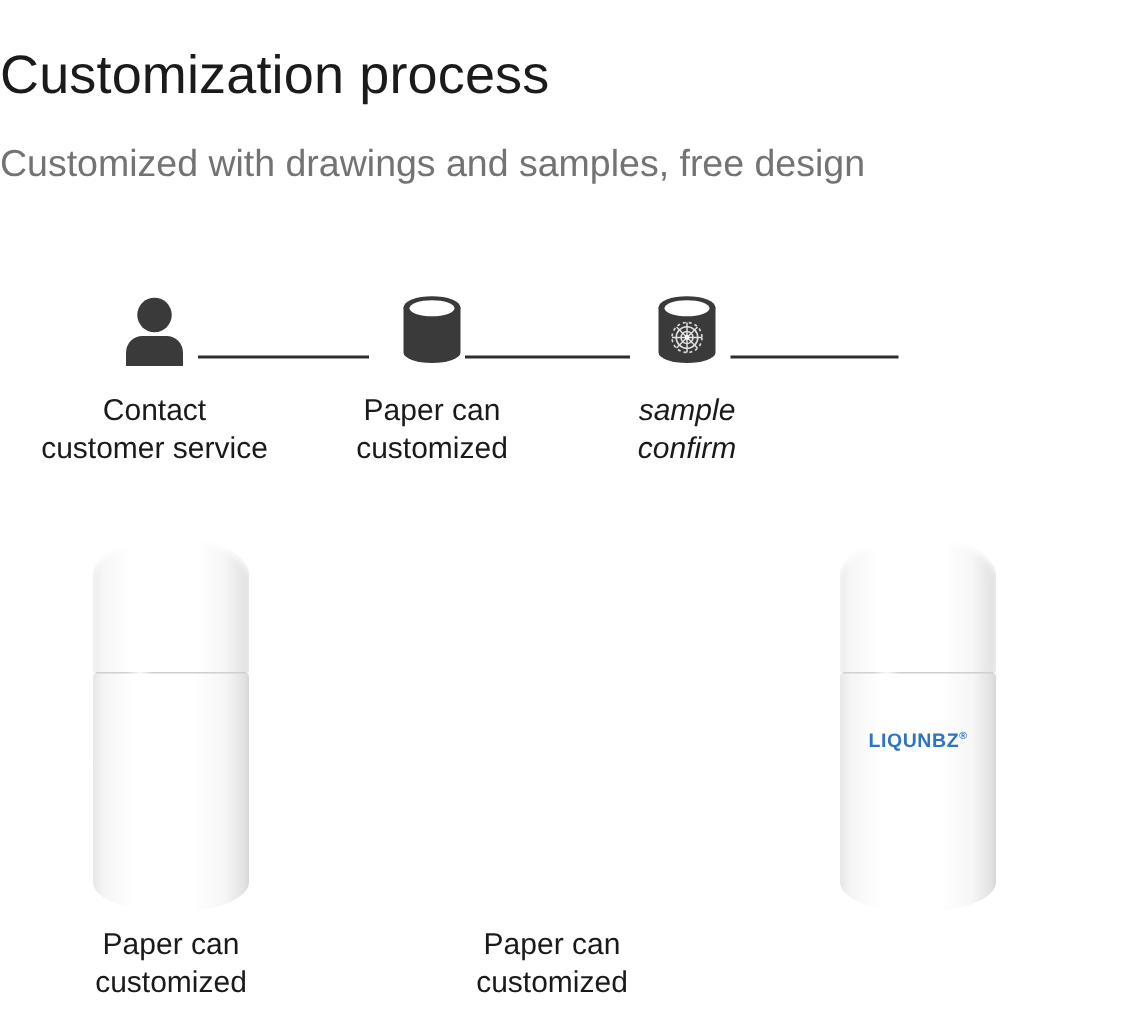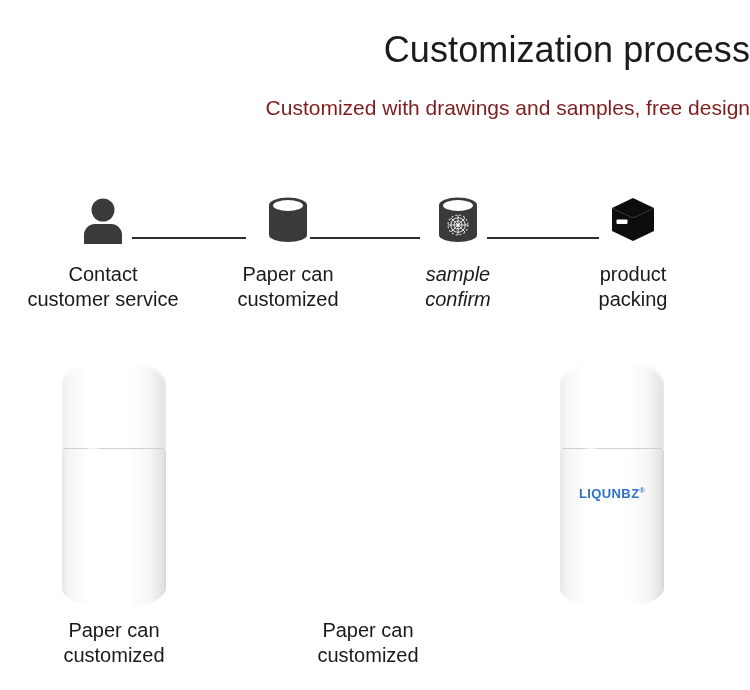--- a/index.html
+++ b/index.html
@@ -14,37 +14,37 @@
     overflow: hidden;
     font-family: "Liberation Sans", sans-serif;
     color: #1a1a1a;
     -webkit-font-smoothing: antialiased;
   }
 
   
   .header {
     position: absolute;
     top: 0; left: 0; right: 0;
-    text-align: right;
+    text-align: left;
   }
   .page-title {
     margin: 0;
     padding-top: 30px;
     font-size: 36px;
     font-weight: 400;
     letter-spacing: 0.1px;
     color: #1b1b1b;
     line-height: 1.1;
   }
   .page-subtitle {
     margin: 0;
     padding-top: 26px;
-    font-size: 21px;
+    font-size: 25px;
     font-weight: 400;
-    color: #7f1d1d;
+    color: #737373;
     line-height: 1.1;
   }
 
   
   .process {
     position: absolute;
     top: 190px;
     left: 0;
     width: 750px;
     height: 150px;
@@ -230,32 +230,20 @@
           <line x1="15" y1="23" x2="29" y2="37"></line>
           <line x1="29" y1="23" x2="15" y2="37"></line>
         </g>
         <circle cx="22" cy="30" r="1.6" fill="#ffffff"></circle>
       </svg>
     </div>
     <div class="step-label">sample
 confirm</div>
   </div>
 
-  <div class="step step-4">
-    <div class="step-icon">
-      <svg width="48" height="50" viewBox="0 0 48 50" aria-hidden="true">
-        <polygon points="24,3 45,13 24,23 3,13" fill="#0d0d0d"></polygon>
-        <polygon points="3,13 24,23 24,46 3,36" fill="#0d0d0d"></polygon>
-        <polygon points="45,13 24,23 24,46 45,36" fill="#0d0d0d"></polygon>
-        <rect x="7.5" y="24.5" width="11" height="4.5" rx="1" fill="#ffffff"></rect>
-      </svg>
-    </div>
-    <div class="step-label">product
-packing</div>
-  </div>
 </div>
 
 <div class="composition">
 
   <div class="can can-left">
     <div class="lid"></div>
     <div class="body"></div>
     <div class="seam"></div>
     <div class="gloss"></div>
   </div>

